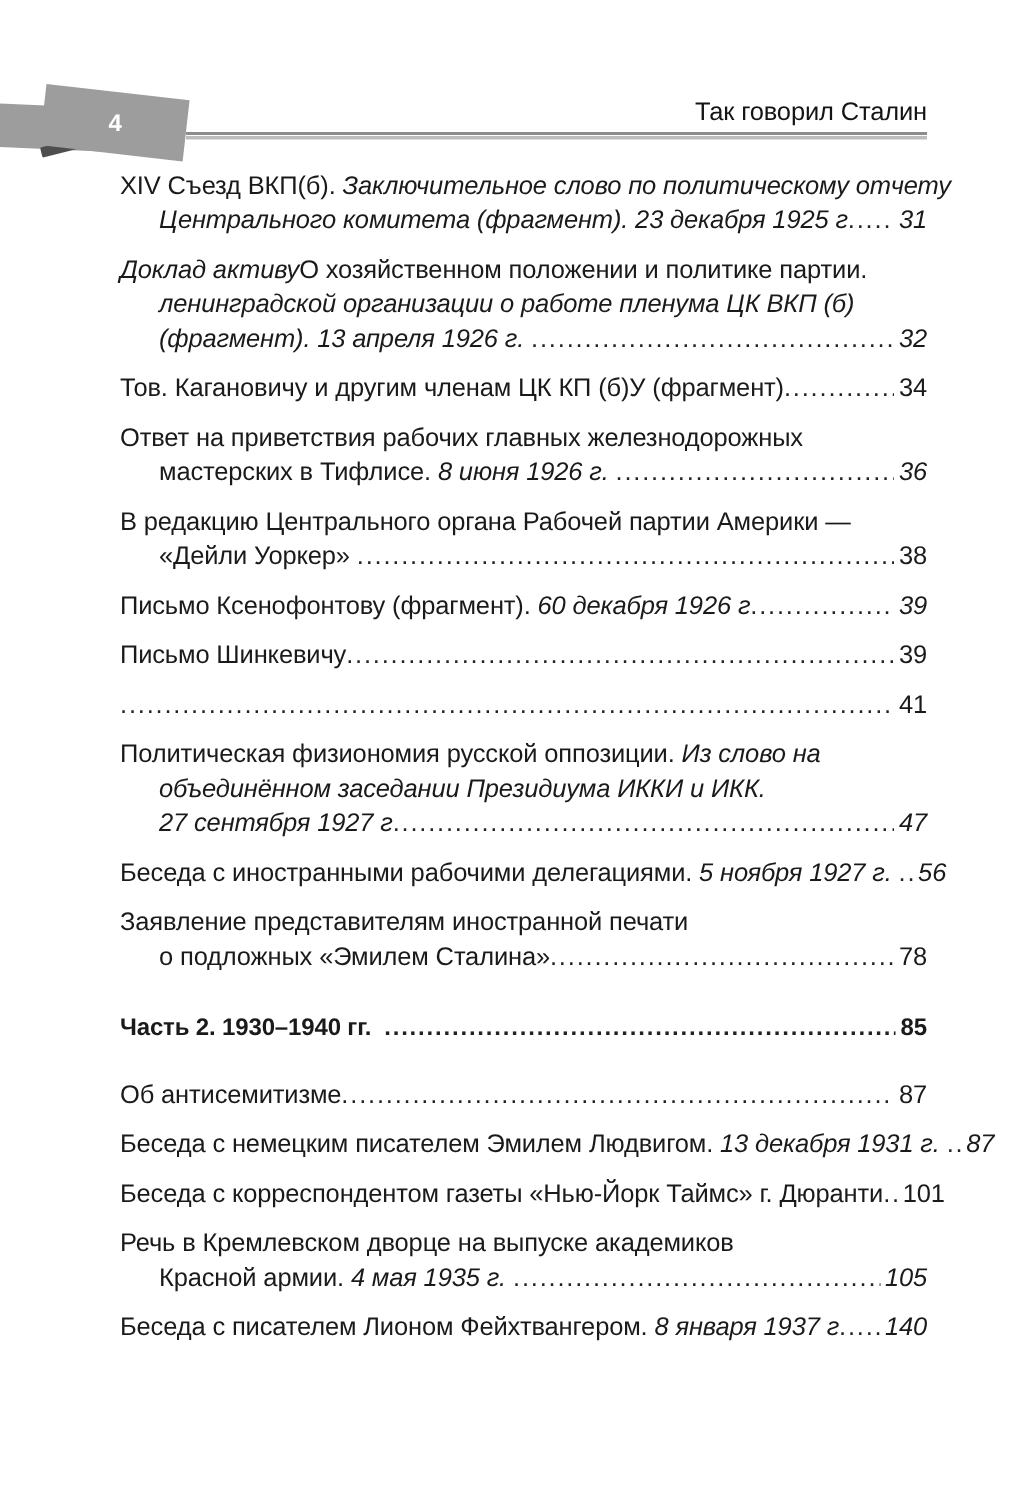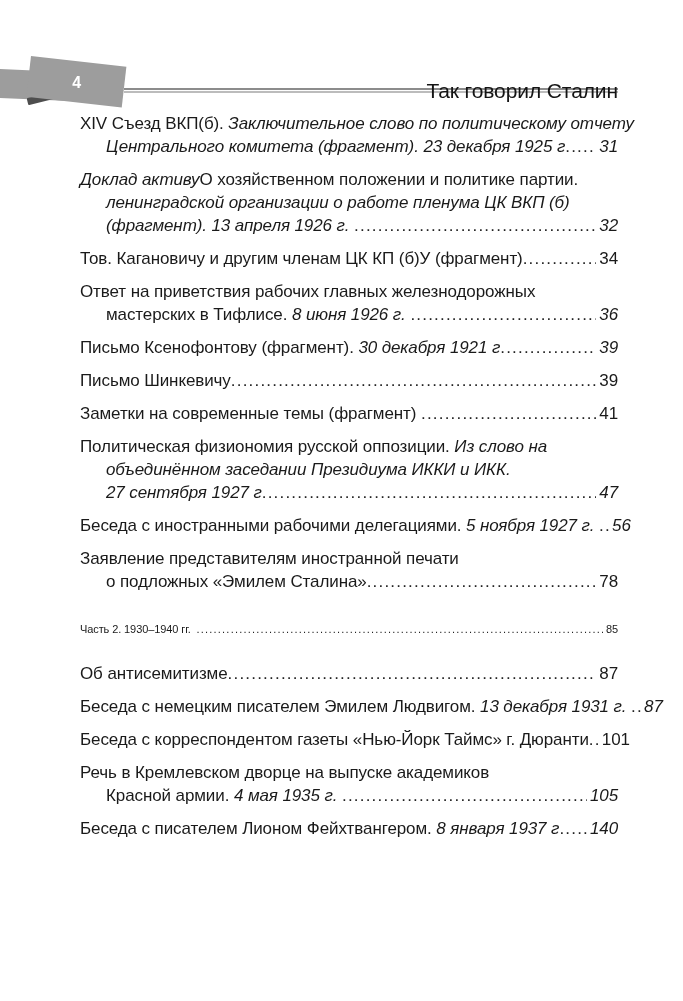--- a/index.html
+++ b/index.html
@@ -23,30 +23,30 @@
     display:flex; align-items:center; justify-content:center;
   }
   .pageno {
     color:#ffffff; font-weight:bold; font-size:16px; transform:rotate(-6.5deg); padding-top:2px;
   }
   .header-rule {
     position:absolute; left:124px; top:88px; width:494px; height:5px;
     background:linear-gradient(to bottom,#8c8c8c 0 40%, #fdfdfd 40% 52%, #bcbcbc 52% 100%);
   }
   .running-title {
-    position:absolute; top:79px; right:65px; font-size:21px; color:#141414; letter-spacing:-0.1px;
+    position:absolute; top:65px; right:65px; font-size:17px; color:#141414; letter-spacing:-0.1px;
   }
 
   
   .toc {
     position:absolute; left:80px; right:65px; top:112px;
     font-size:17px; line-height:23px; letter-spacing:-0.1px;
   }
   .entry { margin-bottom:10px; }
-  .entry.part { font-weight:normal; font-size:11px; margin-top:25px; margin-bottom:21px; }
+  .entry.part { font-weight:bold; font-size:16px; margin-top:25px; margin-bottom:21px; }
   .line { display:flex; align-items:flex-start; }
   .line.ind { padding-left:26px; }
   .seg { white-space:pre; }
   .it { font-style:italic; }
   .leader { flex:1 1 0; min-width:10px; overflow:hidden; white-space:nowrap; color:#222; }
   .leader::after {
     content:"......................................................................................................................................................................";
     letter-spacing:1.2px;
   }
   .pg { padding-left:3px; white-space:pre; }
@@ -104,36 +104,45 @@
         </div>
         <div class="line ind">
           <span class="seg">мастерских в Тифлисе. </span>
           <span class="seg it">8 июня 1926 г. </span>
           <span class="leader"></span>
           <span class="pg it">36</span>
         </div>
       </div>
       <div class="entry">
         <div class="line">
+          <span class="seg">В редакцию Центрального органа Рабочей партии Америки —</span>
+        </div>
+        <div class="line ind">
+          <span class="seg">«Дейли Уоркер» </span>
+          <span class="leader"></span>
+          <span class="pg">38</span>
+        </div>
+      </div>
+      <div class="entry">
+        <div class="line">
           <span class="seg">Письмо Ксенофонтову (фрагмент). </span>
-          <span class="seg it">30 декабря 1921 г</span>
+          <span class="seg it">60 декабря 1926 г</span>
           <span class="leader"></span>
           <span class="pg it">39</span>
         </div>
       </div>
       <div class="entry">
         <div class="line">
           <span class="seg">Письмо Шинкевичу</span>
           <span class="leader"></span>
           <span class="pg">39</span>
         </div>
       </div>
       <div class="entry">
         <div class="line">
-          <span class="seg">Заметки на современные темы (фрагмент) </span>
           <span class="leader"></span>
           <span class="pg">41</span>
         </div>
       </div>
       <div class="entry">
         <div class="line">
           <span class="seg">Политическая физиономия русской оппозиции. </span>
           <span class="seg it">Из слово на</span>
         </div>
         <div class="line ind">

